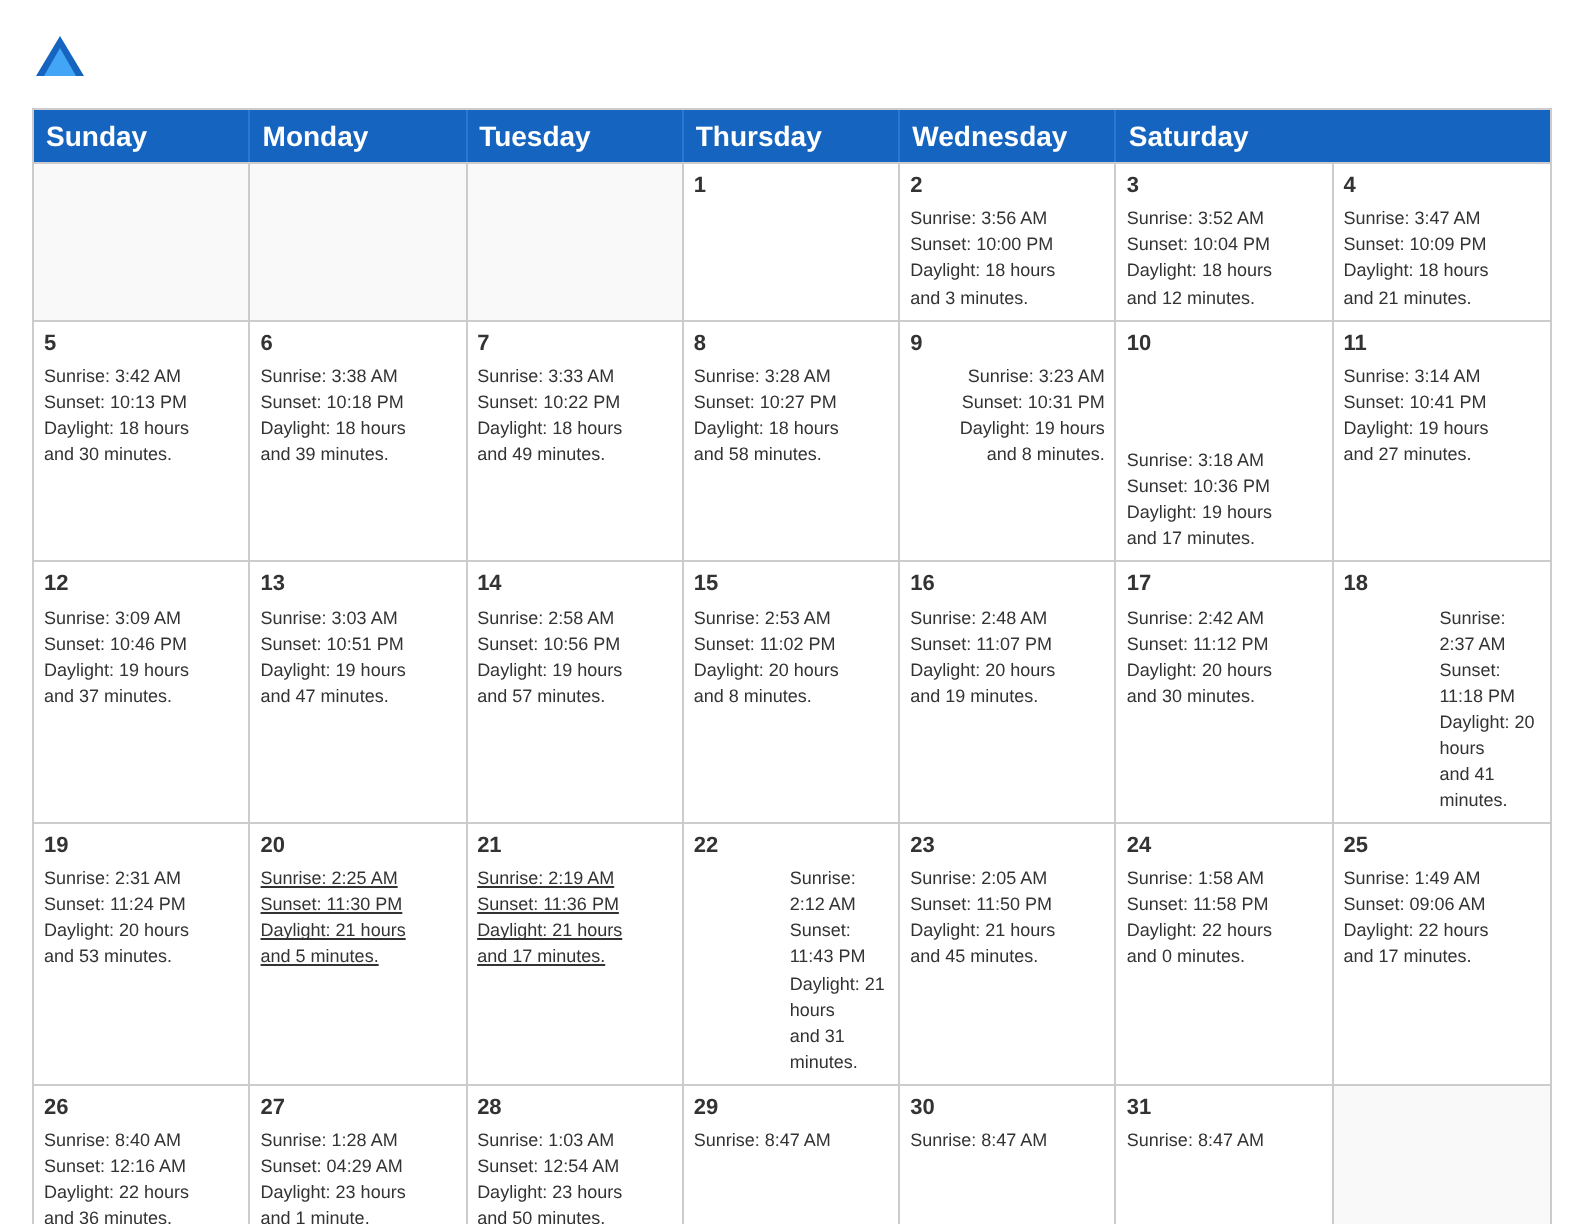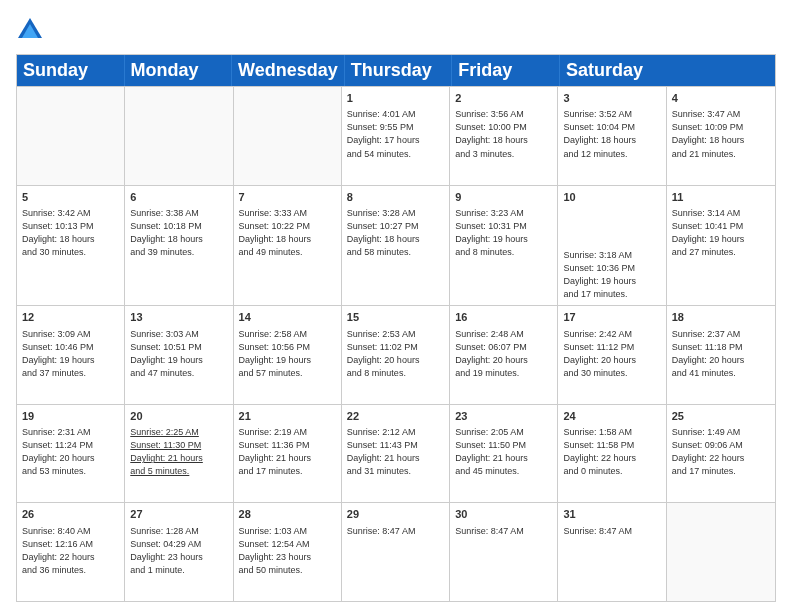--- a/index.html
+++ b/index.html
@@ -66,21 +66,21 @@
       flex-direction: column;
       border: 1px solid #ccc;
     }
     .cal-header-row {
       display: grid;
       grid-template-columns: repeat(7, 1fr);
       background: #1565c0;
     }
     .cal-header-cell {
       color: #fff;
-      font-size: 18px;
+      font-size: 14px;
       font-weight: bold;
       padding: 5px 6px;
       text-align: left;
       border-right: 1px solid #2979d0;
     }
     .cal-header-cell:last-child { border-right: none; }
     .cal-body {
       flex: 1;
       display: flex;
       flex-direction: column;
@@ -132,36 +132,32 @@
     <div class="title-block">
       <div class="month-title"></div>
       <div class="location"></div>
     </div>
   </div>
 
   <div class="calendar">
     <div class="cal-header-row">
     <div class="cal-header-cell">Sunday</div>
         <div class="cal-header-cell">Monday</div>
+        <div class="cal-header-cell">Tuesday</div>
+        <div class="cal-header-cell">Thursday</div>
         <div class="cal-header-cell">Wednesday</div>
-        <div class="cal-header-cell">Thursday</div>
-        <div class="cal-header-cell">Friday</div>
         <div class="cal-header-cell">Saturday</div>
       </div>
     <div class="cal-body">
     <div class="cal-week">
           <div class="cal-cell empty"></div>
           <div class="cal-cell empty"></div>
           <div class="cal-cell empty"></div>
           <div class="cal-cell">
             <span class="day-num">1</span>
-            <div class="cell-info" style="white-space: pre-line;">Sunrise: 4:01 AM
-Sunset: 9:55 PM
-Daylight: 17 hours
-and 54 minutes.</div>
           </div>
           <div class="cal-cell">
             <span class="day-num">2</span>
             <div class="cell-info" style="white-space: pre-line;">Sunrise: 3:56 AM
 Sunset: 10:00 PM
 Daylight: 18 hours
 and 3 minutes.</div>
           </div>
           <div class="cal-cell">
             <span class="day-num">3</span>
@@ -202,21 +198,21 @@
           </div>
           <div class="cal-cell">
             <span class="day-num">8</span>
             <div class="cell-info" style="white-space: pre-line;">Sunrise: 3:28 AM
 Sunset: 10:27 PM
 Daylight: 18 hours
 and 58 minutes.</div>
           </div>
           <div class="cal-cell">
             <span class="day-num">9</span>
-            <div class="cell-info" style="white-space: pre-line;">Sunrise: 3:23 AM
+            <div class="cell-info" style="white-space: pre-line; text-align: right;">Sunrise: 3:23 AM
 Sunset: 10:31 PM
 Daylight: 19 hours
 and 8 minutes.</div>
           </div>
           <div class="cal-cell">
             <span class="day-num">10</span>
             <div class="cell-info" style="white-space: pre-line; margin-top: 44px;">Sunrise: 3:18 AM
 Sunset: 10:36 PM
 Daylight: 19 hours
 and 17 minutes.</div>
@@ -254,34 +250,34 @@
           <div class="cal-cell">
             <span class="day-num">15</span>
             <div class="cell-info" style="white-space: pre-line;">Sunrise: 2:53 AM
 Sunset: 11:02 PM
 Daylight: 20 hours
 and 8 minutes.</div>
           </div>
           <div class="cal-cell">
             <span class="day-num">16</span>
             <div class="cell-info" style="white-space: pre-line;">Sunrise: 2:48 AM
-Sunset: 06:07 PM
+Sunset: 11:07 PM
 Daylight: 20 hours
 and 19 minutes.</div>
           </div>
           <div class="cal-cell">
             <span class="day-num">17</span>
             <div class="cell-info" style="white-space: pre-line;">Sunrise: 2:42 AM
 Sunset: 11:12 PM
 Daylight: 20 hours
 and 30 minutes.</div>
           </div>
           <div class="cal-cell">
             <span class="day-num">18</span>
-            <div class="cell-info" style="white-space: pre-line;">Sunrise: 2:37 AM
+            <div class="cell-info" style="white-space: pre-line; margin-left: 48px;">Sunrise: 2:37 AM
 Sunset: 11:18 PM
 Daylight: 20 hours
 and 41 minutes.</div>
           </div>
         </div>
         <div class="cal-week">
           <div class="cal-cell">
             <span class="day-num">19</span>
             <div class="cell-info" style="white-space: pre-line;">Sunrise: 2:31 AM
 Sunset: 11:24 PM
@@ -290,28 +286,28 @@
           </div>
           <div class="cal-cell">
             <span class="day-num">20</span>
             <div class="cell-info" style="white-space: pre-line; text-decoration: underline;">Sunrise: 2:25 AM
 Sunset: 11:30 PM
 Daylight: 21 hours
 and 5 minutes.</div>
           </div>
           <div class="cal-cell">
             <span class="day-num">21</span>
-            <div class="cell-info" style="white-space: pre-line;">Sunrise: 2:19 AM
+            <div class="cell-info" style="white-space: pre-line; text-decoration: underline;">Sunrise: 2:19 AM
 Sunset: 11:36 PM
 Daylight: 21 hours
 and 17 minutes.</div>
           </div>
           <div class="cal-cell">
             <span class="day-num">22</span>
-            <div class="cell-info" style="white-space: pre-line;">Sunrise: 2:12 AM
+            <div class="cell-info" style="white-space: pre-line; margin-left: 48px;">Sunrise: 2:12 AM
 Sunset: 11:43 PM
 Daylight: 21 hours
 and 31 minutes.</div>
           </div>
           <div class="cal-cell">
             <span class="day-num">23</span>
             <div class="cell-info" style="white-space: pre-line;">Sunrise: 2:05 AM
 Sunset: 11:50 PM
 Daylight: 21 hours
 and 45 minutes.</div>

